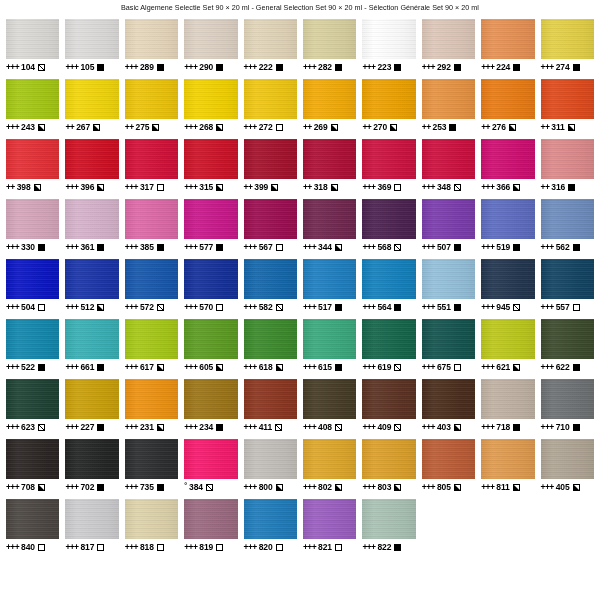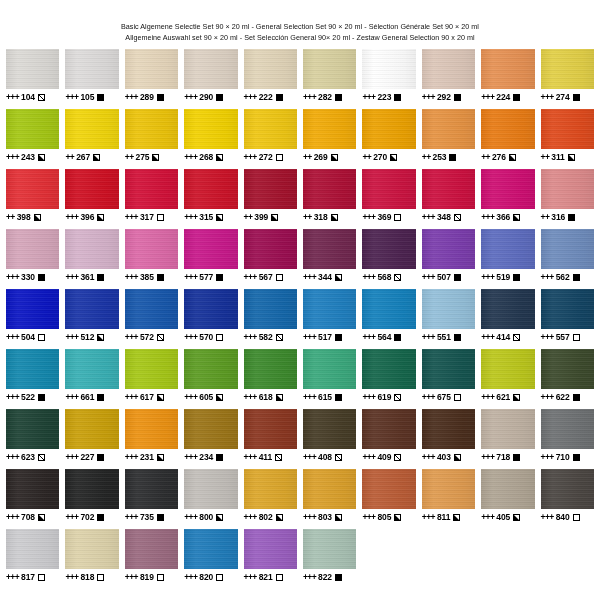--- a/index.html
+++ b/index.html
@@ -15,21 +15,21 @@
     color: #000;
     -webkit-font-smoothing: none;
   }
   #page {
     width: 600px;
     height: 600px;
     position: relative;
     box-sizing: border-box;
   }
   .header {
-    padding-top: 21px;
+    padding-top: 2px;
     text-align: center;
   }
   .header-line {
     font-size: 7.2px;
     line-height: 11px;
     letter-spacing: 0.02px;
     white-space: nowrap;
     color: #111;
   }
   .grid {
@@ -129,21 +129,20 @@
   
   .op.transparent { background: #fff; }
 </style>
 </head>
 <body>
 
 <div id="page">
 
   <div class="header">
     <div class="header-line">Basic Algemene Selectie Set 90 × 20 ml  - General Selection Set 90 × 20 ml - Sélection Générale Set 90 × 20 ml</div>
-    <div class="header-line">Allgemeine Auswahl set 90 × 20 ml - Set Selección General 90× 20 ml - Zestaw General Selection 90 x 20 ml</div>
   </div>
 
   <div class="grid" id="swatch-grid">
       <div class="cell">
         <div class="swatch" style="background: rgb(220, 218, 214);"></div>
         <div class="label">
           <span class="lt-rating">+++</span>
           <span class="code">104</span>
           <span class="op semitransparent"></span>
         </div>
@@ -521,21 +520,21 @@
         <div class="label">
           <span class="lt-rating">+++</span>
           <span class="code">551</span>
           <span class="op opaque"></span>
         </div>
       </div>
       <div class="cell">
         <div class="swatch" style="background: rgb(34, 54, 79);"></div>
         <div class="label">
           <span class="lt-rating">+++</span>
-          <span class="code">414</span>
+          <span class="code">945</span>
           <span class="op semitransparent"></span>
         </div>
       </div>
       <div class="cell">
         <div class="swatch" style="background: rgb(18, 68, 99);"></div>
         <div class="label">
           <span class="lt-rating">+++</span>
           <span class="code">557</span>
           <span class="op transparent"></span>
         </div>
@@ -715,20 +714,28 @@
           <span class="code">702</span>
           <span class="op opaque"></span>
         </div>
       </div>
       <div class="cell">
         <div class="swatch" style="background: rgb(44, 45, 47);"></div>
         <div class="label">
           <span class="lt-rating">+++</span>
           <span class="code">735</span>
           <span class="op opaque"></span>
+        </div>
+      </div>
+      <div class="cell">
+        <div class="swatch" style="background: rgb(246, 26, 110);"></div>
+        <div class="label">
+          <span class="lt-rating deg">°</span>
+          <span class="code">384</span>
+          <span class="op semitransparent"></span>
         </div>
       </div>
       <div class="cell">
         <div class="swatch" style="background: rgb(195, 191, 186);"></div>
         <div class="label">
           <span class="lt-rating">+++</span>
           <span class="code">800</span>
           <span class="op semiopaque"></span>
         </div>
       </div>

